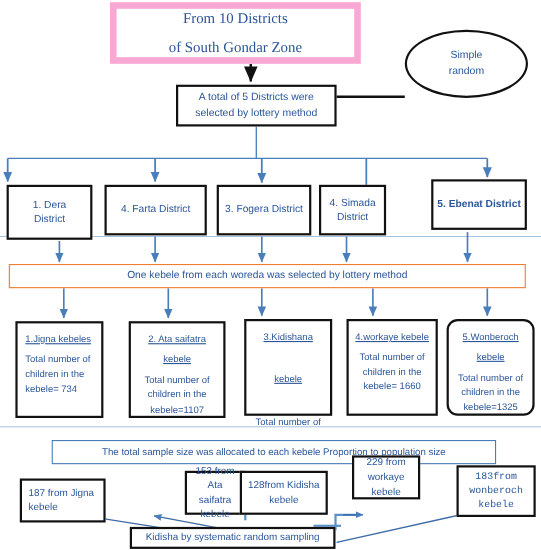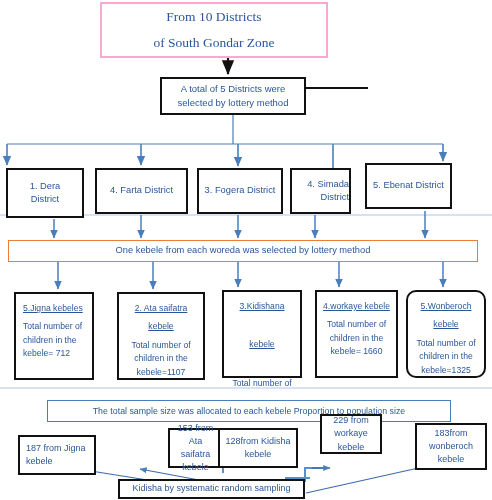--- a/index.html
+++ b/index.html
@@ -37,21 +37,21 @@
     height: 500px;
     overflow: visible;
     pointer-events: none;
   }
 
   
   #top-districts-box {
     left: 100px; top: 2px; width: 228px; height: 56px;
     font-family: "Liberation Serif", serif;
     font-size: 13.5px;
-    border: 2px solid #f9a8d4;
+    border: 6px solid #f9a8d4;
   }
   #top-districts-box .ln { margin: 3px 0; }
 
   #simple-random-oval {
     left: 368px; top: 27px; width: 112px; height: 62px;
     border: 2.5px solid #111111;
     border-radius: 50%;
     font-size: 9.5px;
   }
 
@@ -62,22 +62,22 @@
   }
 
   .district-box {
     top: 168px; height: 46px;
     font-size: 9.3px;
     border: 2px solid #111111;
   }
   #district-1 { left: 6px;   width: 78px; height: 50px; }
   #district-2 { left: 95px;  width: 93px; }
   #district-3 { left: 197px; width: 86px; }
-  #district-4 { left: 290px; width: 61px; text-align: right; }
-  #district-5 { left: 365px; width: 87px; top: 163px; }
+  #district-4 { left: 290px; width: 61px; }
+  #district-5 { left: 392px; width: 87px; top: 163px; font-weight: bold; }
 
   #one-kebele-bar {
     left: 8px; top: 240px; width: 470px; height: 22px;
     border: 1.5px solid #ed7d31;
     font-size: 9.3px;
   }
 
   .kebele-box {
     top: 292px; height: 88px;
     font-size: 8.6px;
@@ -104,21 +104,21 @@
 
   .alloc-box {
     height: 40px;
     font-size: 9px;
     border: 2px solid #111111;
   }
   #alloc-1 { left: 18px;  top: 435px; width: 78px; align-items: flex-start; text-align: left; padding-left: 6px; }
   #alloc-2 { left: 122px; top: 428px; width: 55px; margin-left: 46px; }
   #alloc-3 { left: 218px; top: 428px; width: 80px; }
   #alloc-4 { left: 320px; top: 414px; width: 62px; }
-  #alloc-5 { left: 415px; top: 423px; width: 72px; height: 47px; }
+  #alloc-5 { left: 415px; top: 423px; width: 72px; height: 47px; font-family: Liberation Mono, monospace; }
 
   #systematic-bar {
     left: 118px; top: 479px; width: 187px; height: 20px;
     border: 2px solid #111111;
     font-size: 9px;
   }
 </style>
 </head>
 <body>
 
@@ -172,20 +172,24 @@
     <line x1="312" y1="468" x2="330" y2="468" stroke="#3c6ba8" stroke-width="1.2" marker-end="url(#arrB)"></line>
     <line x1="306" y1="493" x2="432" y2="465" stroke="#3c6ba8" stroke-width="1.2" marker-end="url(#arrB)"></line>
     <line x1="285" y1="478" x2="310" y2="478" stroke="#5b8fc9" stroke-width="2"></line>
   </svg>
 
   <div class="node" id="top-districts-box">
     <div class="ln">From 10 Districts</div>
     <div class="ln">of South Gondar Zone</div>
   </div>
 
+  <div class="node" id="simple-random-oval">
+    <div>Simple</div>
+    <div>random</div>
+  </div>
 
   <div class="node" id="five-districts-box">
     <div>A total of 5 Districts were</div>
     <div>selected by lottery method</div>
   </div>
 
   <div class="node district-box" id="district-1">
     <div>1.   Dera</div>
     <div>District</div>
   </div>
@@ -200,24 +204,24 @@
   </div>
   <div class="node district-box" id="district-5">
     <div>5. Ebenat District</div>
   </div>
 
   <div class="node" id="one-kebele-bar">
     <div>One kebele from each woreda was selected by lottery method</div>
   </div>
 
   <div class="node kebele-box" id="kebele-1">
-    <div class="title">5.Jigna kebeles</div>
-    <div class="body-ln">Total number of</div>
-    <div class="body-ln">children in the</div>
-    <div class="body-ln">kebele= 712</div>
+    <div class="title">1.Jigna kebeles</div>
+    <div class="body-ln">Total number of</div>
+    <div class="body-ln">children in the</div>
+    <div class="body-ln">kebele= 734</div>
   </div>
 
   <div class="node kebele-box" id="kebele-2">
     <div class="title">2. Ata saifatra</div>
     <div class="title">kebele</div>
     <div class="body-ln">Total number of</div>
     <div class="body-ln">children in the</div>
     <div class="body-ln">kebele=1107</div>
   </div>
 

